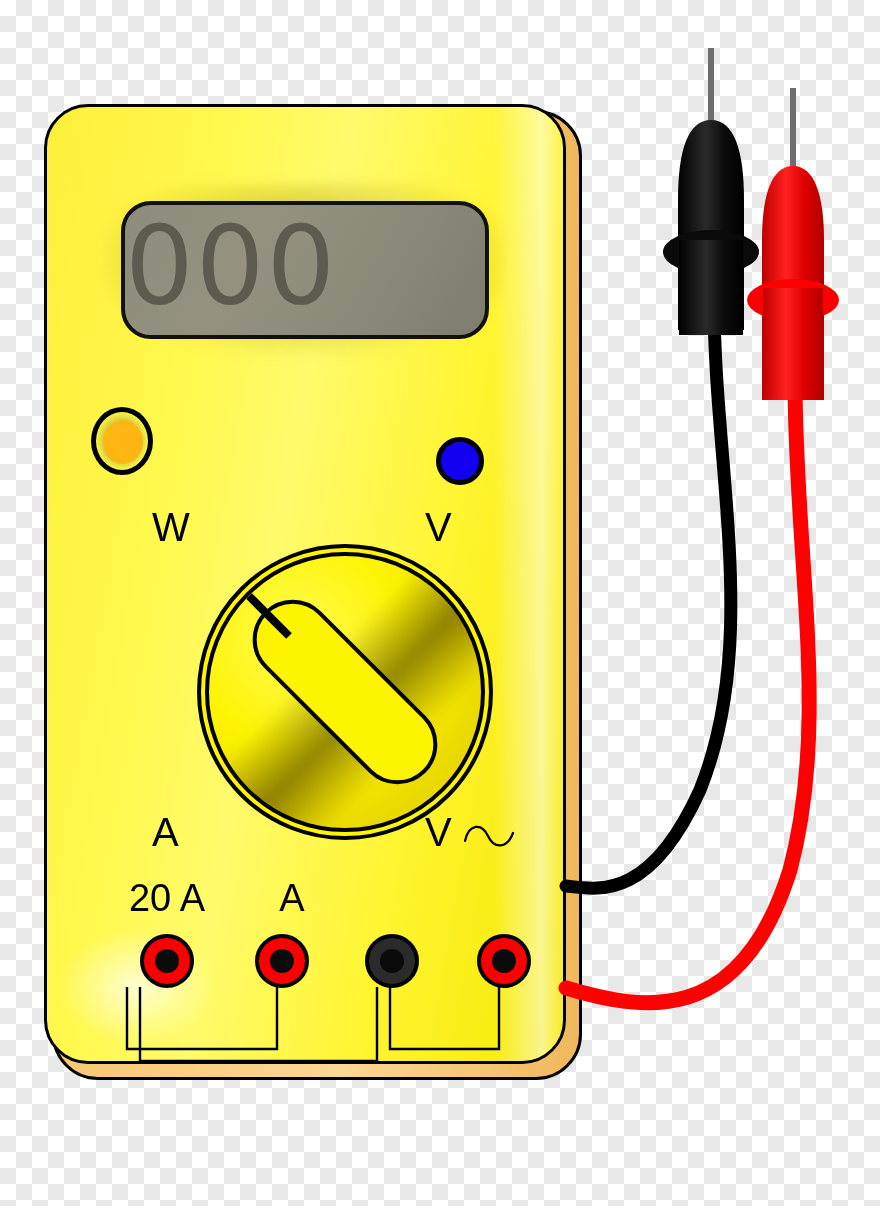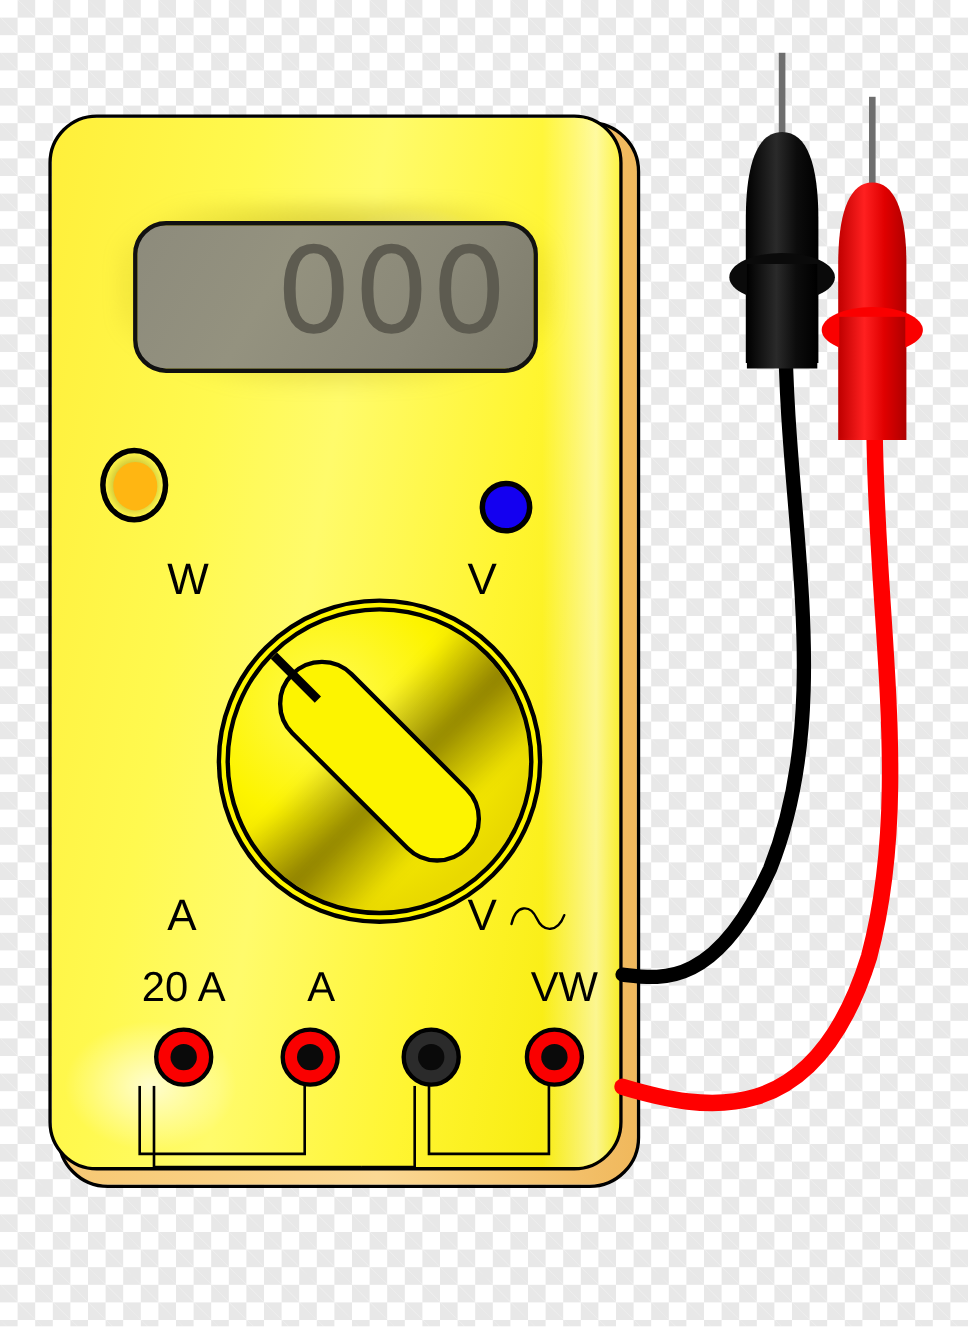--- a/index.html
+++ b/index.html
@@ -71,21 +71,20 @@
   #lcd-frame {
     left: 74px; top: 94px;
     width: 368px; height: 138px;
     border: 4px solid #111;
     border-radius: 30px;
     box-sizing: border-box;
     background: linear-gradient(120deg, #8d8b7c 0%, #94927f 35%, #8a8878 70%, #7e7c6c 100%);
     overflow: hidden;
     display: flex;
     align-items: center;
-    justify-content: flex-end;
   }
   #lcd-digits {
     font-family: "DejaVu Sans", sans-serif;
     font-size: 108px;
     line-height: 1;
     letter-spacing: 2px;
     color: #5d5b50;
     padding-right: 22px;
     padding-bottom: 8px;
     user-select: none;
@@ -271,21 +270,20 @@
       </svg>
     </div>
     <div class="layer" id="dial-pointer">
       <svg width="62" height="62" viewBox="0 0 62 62">
         <line x1="6" y1="6" x2="46" y2="46" stroke="#000" stroke-width="8" stroke-linecap="butt"></line>
       </svg>
     </div>
 
     <div class="layer jack-label" id="jl-0">20 A</div>
     <div class="layer jack-label" id="jl-1">A</div>
-    <div class="layer jack-label" id="jl-3">VW</div>
 
     <div class="layer jack red" id="jack-0">
         <span class="hole"></span>
       </div>
     <div class="layer jack red" id="jack-1">
         <span class="hole"></span>
       </div>
     <div class="layer jack black" id="jack-2">
         <span class="hole"></span>
       </div>

